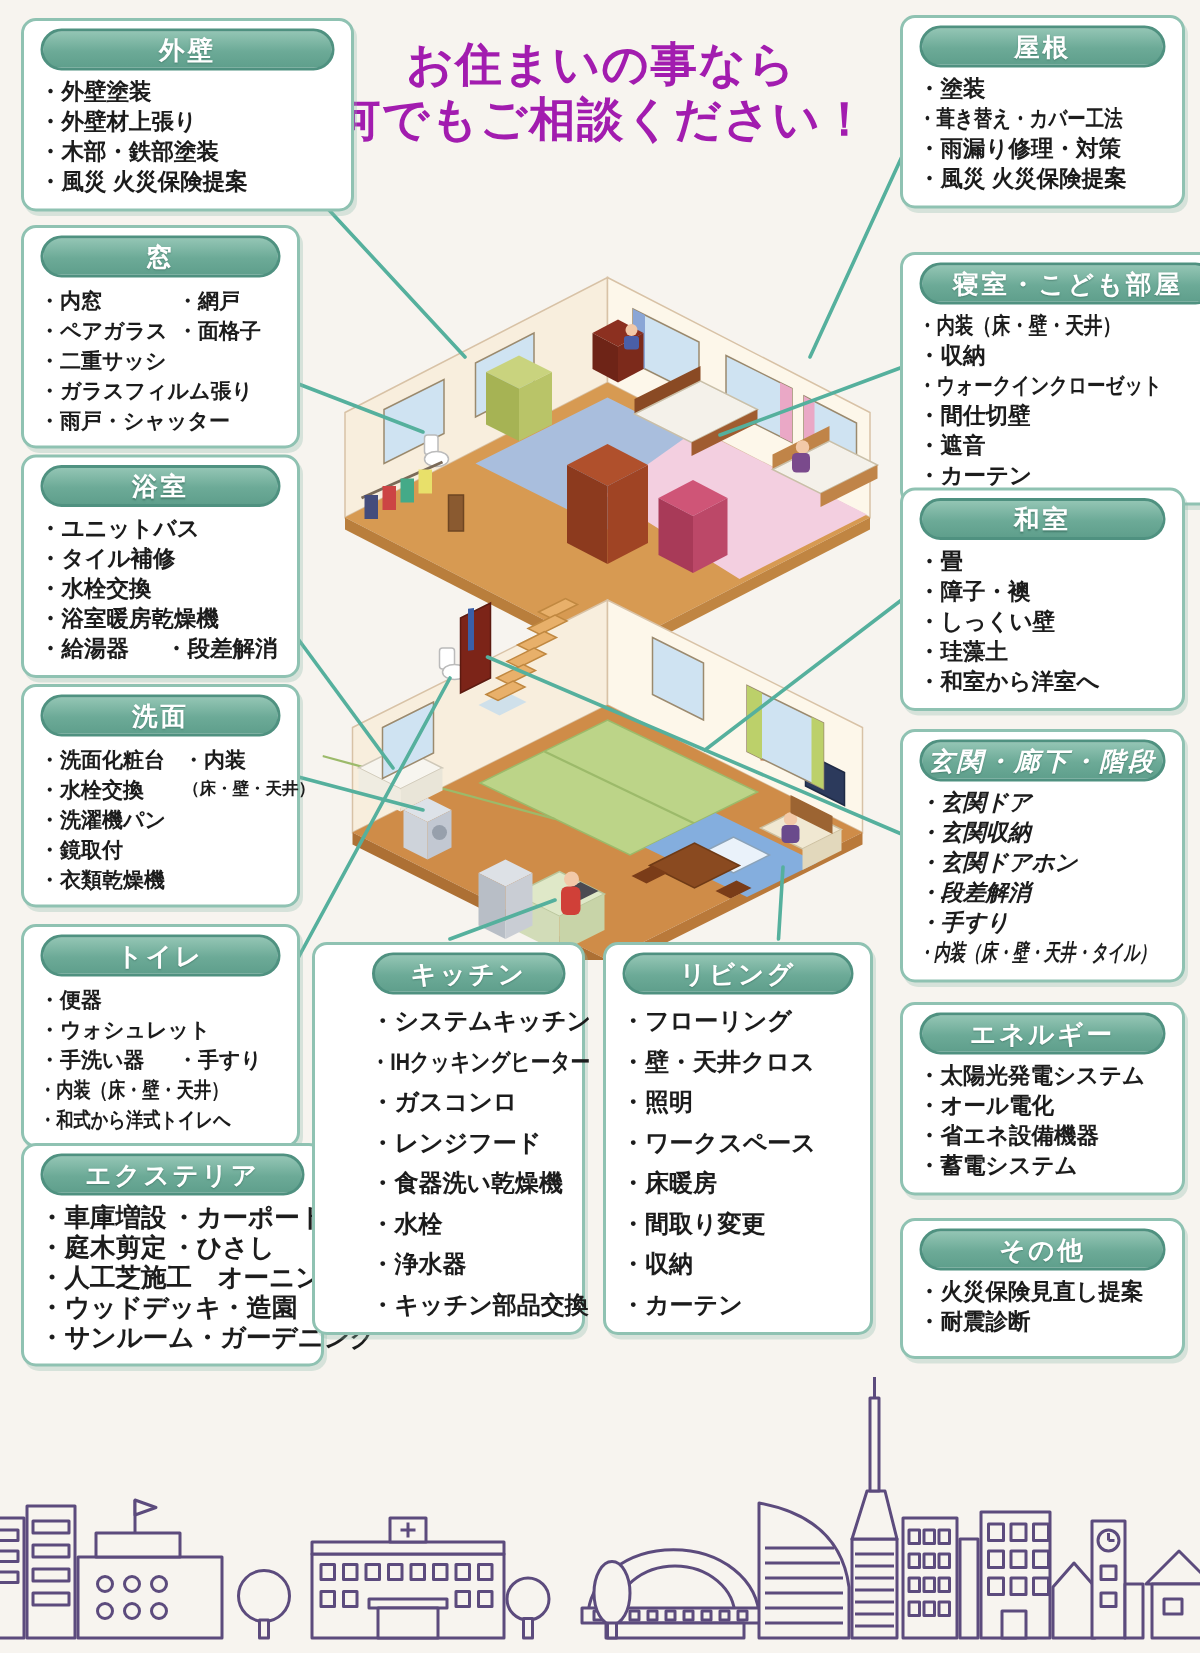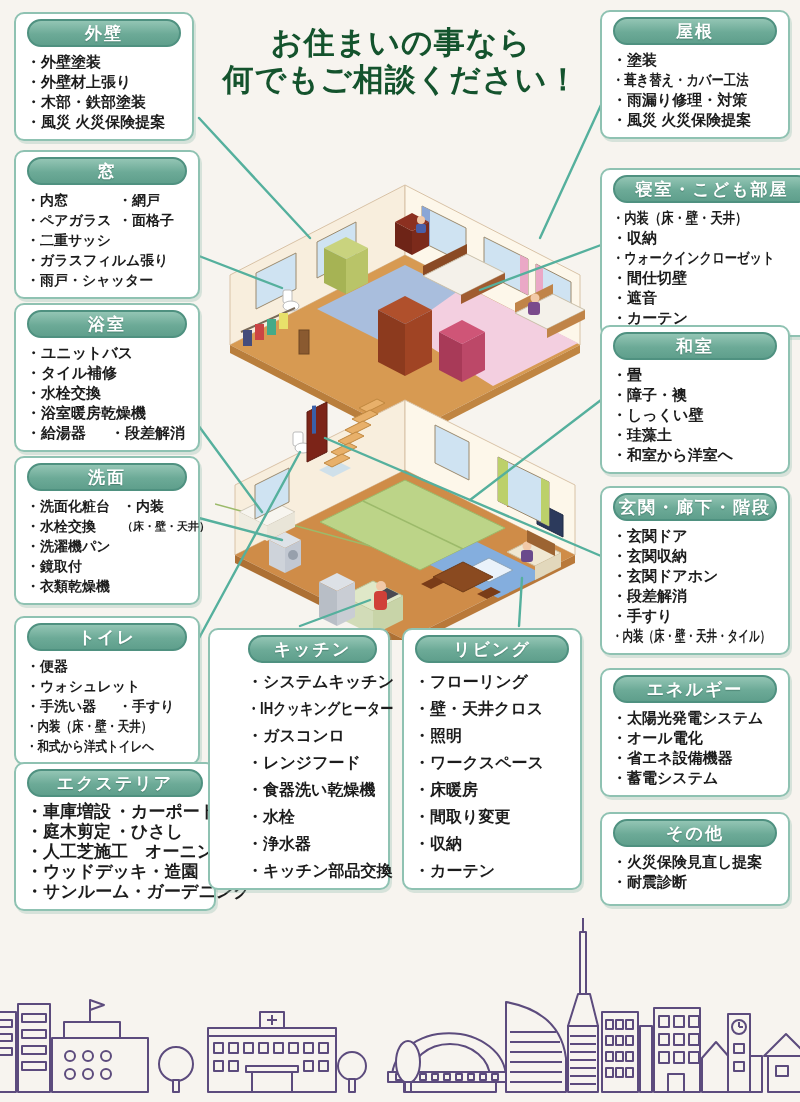--- a/index.html
+++ b/index.html
@@ -33,21 +33,21 @@
   .line span:first-child:not(:only-child){flex:0 0 92px;}
   .colw84 .line span:first-child:not(:only-child){flex-basis:84px;}
   .colw88 .line span:first-child:not(:only-child){flex-basis:88px;}
   .colw96 .line span:first-child:not(:only-child){flex-basis:96px;}
   .cond{transform:scaleX(.82);transform-origin:0 50%;}
   .cond-xl{transform:scaleX(.70);transform-origin:0 50%;}
   .paren-small{font-size:11px;align-self:center;line-height:14px;}
   
   .main-title{
     position:absolute;left:205px;top:24px;width:392px;z-index:3;
-    text-align:center;color:#14532d;font-weight:bold;
+    text-align:center;color:#a21caf;font-weight:bold;
     font-size:31px;line-height:37px;letter-spacing:1px;
   }
   
   .house-svg{position:absolute;left:215px;top:180px;width:385px;height:460px;z-index:1;}
   .connector-svg{position:absolute;left:0;top:0;width:800px;height:1102px;z-index:2;pointer-events:none;}
   .skyline-svg{position:absolute;left:0;bottom:0;width:800px;height:186px;z-index:1;}
 </style>
 </head>
 <body>
 
@@ -198,21 +198,21 @@
     <line x1="198" y1="640" x2="300" y2="452"></line>
     <line x1="300" y1="626" x2="370" y2="600"></line>
     <line x1="519" y1="626" x2="522" y2="578"></line>
     <line x1="601" y1="105" x2="540" y2="238"></line>
     <line x1="601" y1="245" x2="480" y2="290"></line>
     <line x1="601" y1="400" x2="470" y2="500"></line>
     <line x1="601" y1="556" x2="325" y2="438"></line>
   </g>
 </svg>
 
-<div class="callout" style="left:14px;top:12px;width:180px;">
+<div class="callout" style="left:14px;top:12px;width:222px;">
   <div class="pill">外壁</div>
   <div class="items">
       <div class="line">
         <span>・外壁塗装</span>
       </div>
       <div class="line">
         <span>・外壁材上張り</span>
       </div>
       <div class="line">
         <span>・木部・鉄部塗装</span>
@@ -446,21 +446,21 @@
         <span>・しっくい壁</span>
       </div>
       <div class="line">
         <span>・珪藻土</span>
       </div>
       <div class="line">
         <span>・和室から洋室へ</span>
       </div>
     </div>
 </div>
-<div class="callout" style="left:600px;top:486px;width:190px;">
+<div class="callout" style="left:600px;top:486px;width:190px;font-style:italic;">
   <div class="pill">玄関・廊下・階段</div>
   <div class="items">
       <div class="line">
         <span>・玄関ドア</span>
       </div>
       <div class="line">
         <span>・玄関収納</span>
       </div>
       <div class="line">
         <span>・玄関ドアホン</span>

